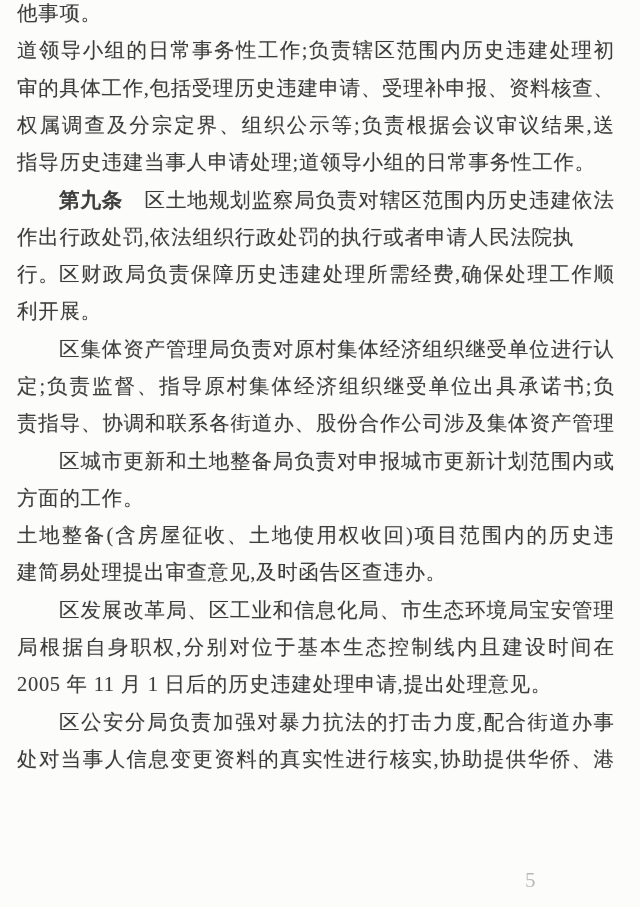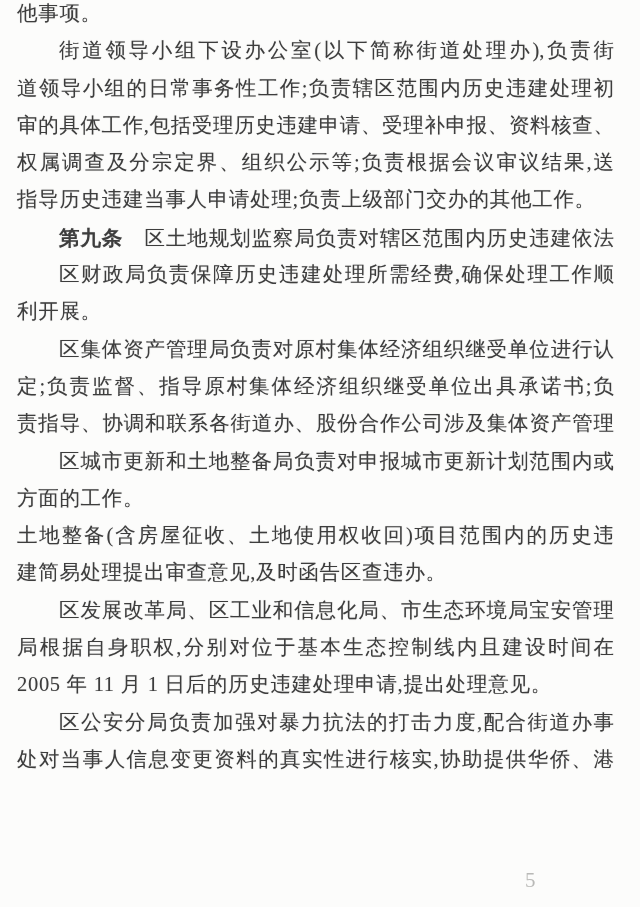--- a/index.html
+++ b/index.html
@@ -72,26 +72,26 @@
     font-family:"Liberation Serif",serif;
   }
 </style>
 </head>
 <body>
 
 <div class="page">
 
   <div class="text-block" id="doc-lines">
       <div class="line"><span>他事项。</span></div>
-      <div class="line fill indent"><span>街道领导小组下设办公室(以下简称街道处理办),负责街</span></div>
       <div class="line fill"><span>道领导小组的日常事务性工作;负责辖区范围内历史违建处理初</span></div>
       <div class="line fill"><span>审的具体工作,包括受理历史违建申请、受理补申报、资料核查、</span></div>
       <div class="line fill"><span>权属调查及分宗定界、组织公示等;负责根据会议审议结果,送</span></div>
-      <div class="line"><span>指导历史违建当事人申请处理;负责上级部门交办的其他工作。</span></div>
+      <div class="line"><span>指导历史违建当事人申请处理;道领导小组的日常事务性工作。</span></div>
       <div class="line fill indent"><span class="seg-bold">第九条</span><span>　区土地规划监察局负责对辖区范围内历史违建依法</span></div>
+      <div class="line"><span>作出行政处罚,依法组织行政处罚的执行或者申请人民法院执行。</span></div>
       <div class="line fill indent"><span>区财政局负责保障历史违建处理所需经费,确保处理工作顺</span></div>
       <div class="line"><span>利开展。</span></div>
       <div class="line fill indent"><span>区集体资产管理局负责对原村集体经济组织继受单位进行认</span></div>
       <div class="line fill"><span>定;负责监督、指导原村集体经济组织继受单位出具承诺书;负</span></div>
       <div class="line fill"><span>责指导、协调和联系各街道办、股份合作公司涉及集体资产管理</span></div>
       <div class="line fill indent"><span>区城市更新和土地整备局负责对申报城市更新计划范围内或</span></div>
       <div class="line"><span>方面的工作。</span></div>
       <div class="line fill"><span>土地整备(含房屋征收、土地使用权收回)项目范围内的历史违</span></div>
       <div class="line"><span>建简易处理提出审查意见,及时函告区查违办。</span></div>
       <div class="line fill indent"><span>区发展改革局、区工业和信息化局、市生态环境局宝安管理</span></div>

